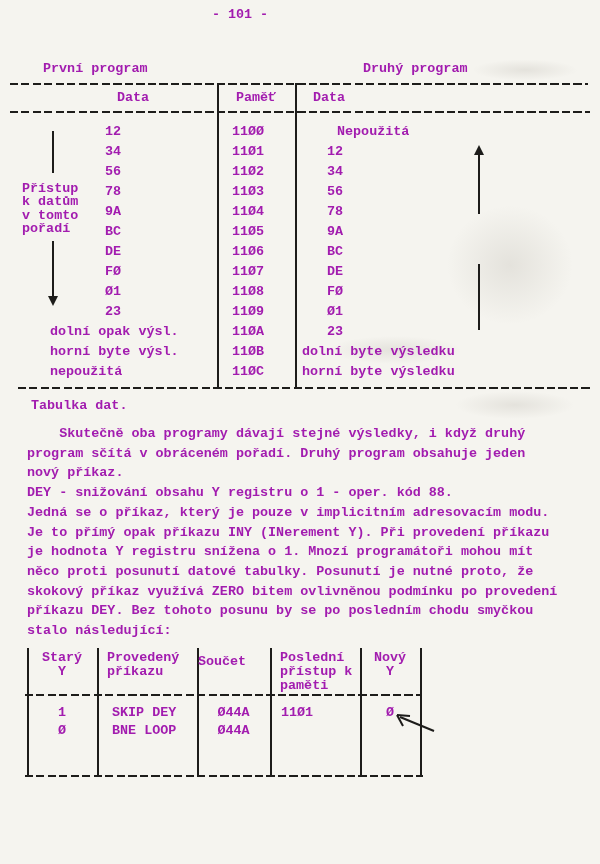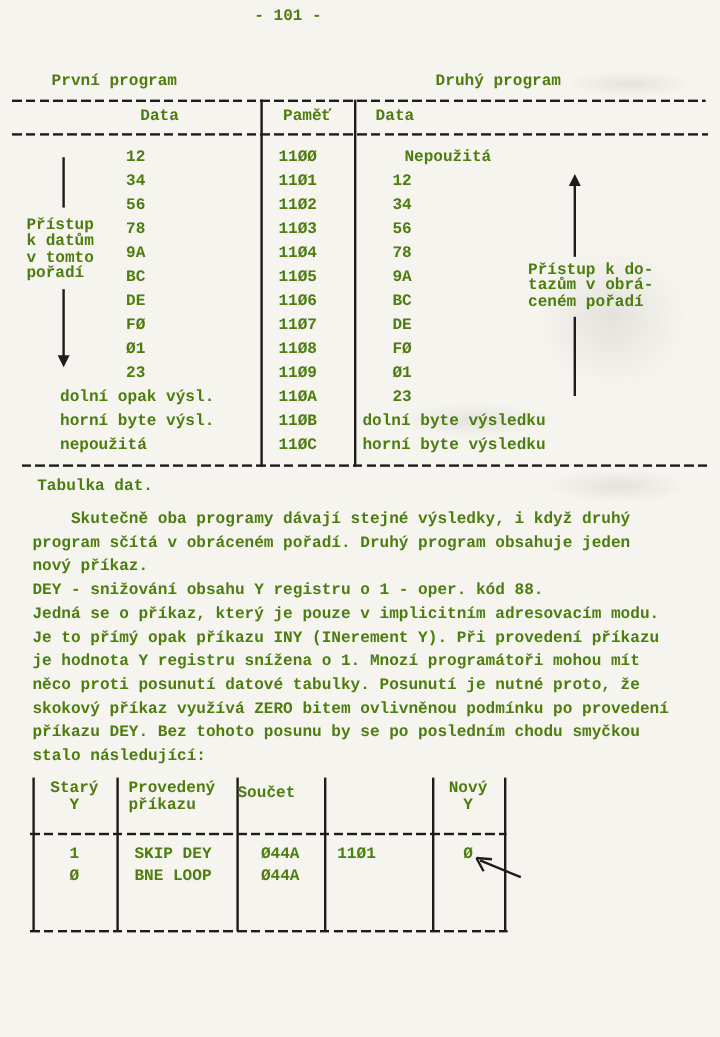--- a/index.html
+++ b/index.html
@@ -2,21 +2,21 @@
 <html><head>
 <meta charset="utf-8">
 <style>
   html,body{margin:0;padding:0;}
   .page{
     position:relative;
     width:600px;height:864px;
     background:#f5f4ef;
     font-family:"Liberation Mono","DejaVu Sans Mono",monospace;
     font-weight:700;
-    color:#4d7c0f;
+    color:#a21caf;
     font-size:13.4px;
     line-height:1;
     overflow:hidden;
   }
   .abs{position:absolute;}
   .pre{white-space:pre;}
   .ctr{text-align:center;}
   
   .hdash{
     position:absolute;height:2px;
@@ -115,23 +115,20 @@
   <div class="vl" style="left:52px;top:131px;height:42px"></div>
   <div class="abs pre" style="left:22px;top:182px;line-height:13.4px">Přístup
 k datům
 v tomto
 pořadí</div>
   <div class="vl" style="left:52px;top:241px;height:56px"></div>
   <div class="tri-down" style="left:48px;top:296px"></div>
 
   <div class="tri-up" style="left:474px;top:145px"></div>
   <div class="vl" style="left:478px;top:154px;height:60px"></div>
-  <div class="abs pre" style="left:440px;top:219px;line-height:13.4px">Přístup k do-
-tazům v obrá-
-ceném pořadí</div>
   <div class="vl" style="left:478px;top:264px;height:66px"></div>
 
   <div class="abs" style="left:31px;top:399px">Tabulka dat.</div>
 
   <div class="abs pre" style="left:27px;top:424px;line-height:19.7px">    Skutečně oba programy dávají stejné výsledky, i když druhý
 program sčítá v obráceném pořadí. Druhý program obsahuje jeden
 nový příkaz.
 DEY - snižování obsahu Y registru o 1 - oper. kód 88.
 Jedná se o příkaz, který je pouze v implicitním adresovacím modu.
 Je to přímý opak příkazu INY (INerement Y). Při provedení příkazu
@@ -148,20 +145,23 @@
   <div class="vl" style="left:360px;top:648px;height:128px"></div>
   <div class="vl" style="left:420px;top:648px;height:128px"></div>
   <div class="hdash" style="left:25px;top:694px;width:397px"></div>
   <div class="hdash" style="left:25px;top:775px;width:398px"></div>
 
   <div class="abs pre ctr" style="left:27px;top:651px;width:70px;line-height:14px">Starý
 Y</div>
   <div class="abs pre" style="left:107px;top:651px;line-height:14px">Provedený
 příkazu</div>
   <div class="abs pre ctr" style="left:197px;top:655px;width:50px;line-height:14px">Součet</div>
+  <div class="abs pre" style="left:280px;top:651px;line-height:14px">Poslední
+přístup k
+paměti</div>
   <div class="abs pre ctr" style="left:360px;top:651px;width:60px;line-height:14px">Nový
 Y</div>
 
   <div class="abs ctr" style="left:27px;top:706px;width:70px">1</div>
   <div class="abs" style="left:112px;top:706px">SKIP DEY</div>
   <div class="abs ctr" style="left:197px;top:706px;width:73px">Ø44A</div>
   <div class="abs" style="left:281px;top:706px">11Ø1</div>
   <div class="abs ctr" style="left:360px;top:706px;width:60px">Ø</div>
 
   <div class="abs ctr" style="left:27px;top:724px;width:70px">Ø</div>

